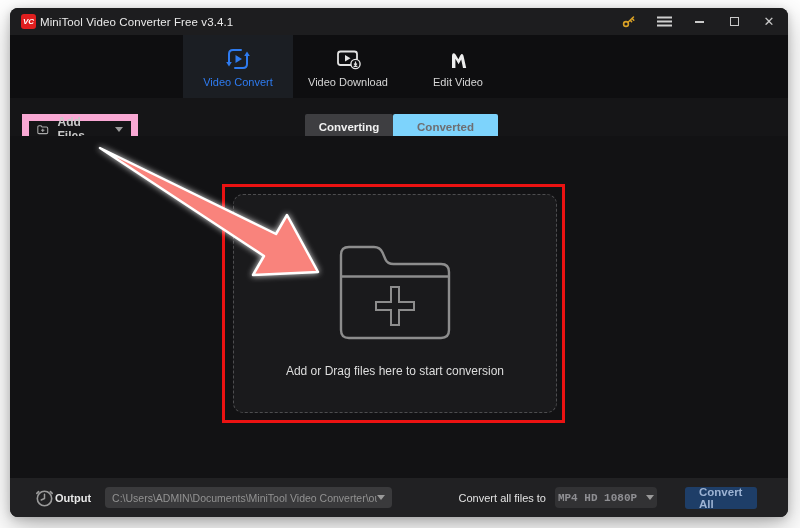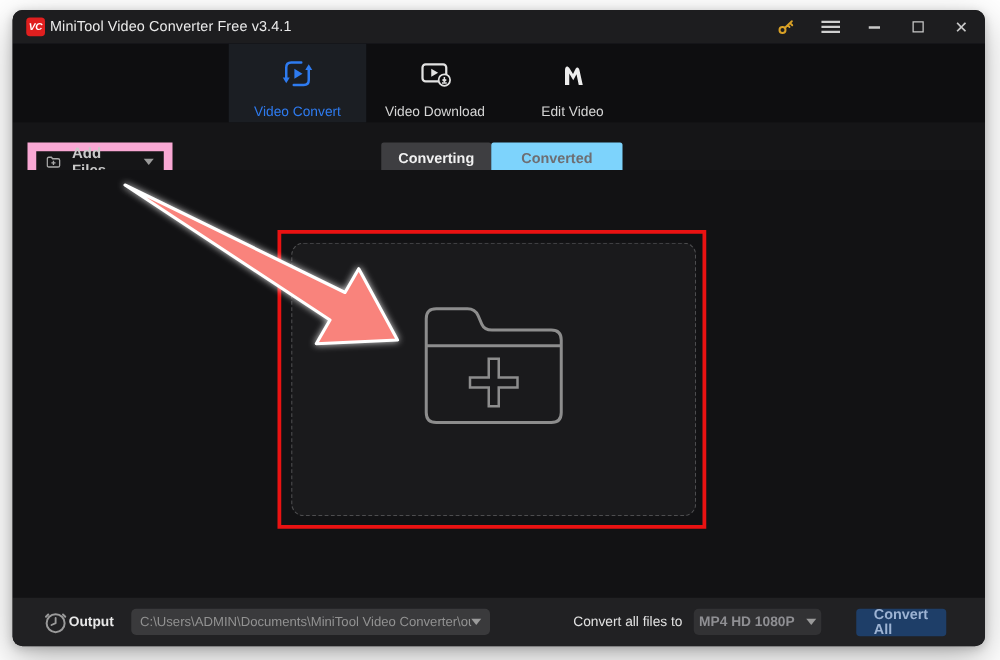--- a/index.html
+++ b/index.html
@@ -28,21 +28,21 @@
   .apptitle { color:#ebebeb; font-size:11.5px; font-weight:400; margin-left:4px; letter-spacing:.1px; }
   .tb-controls { margin-left:auto; display:flex; align-items:center; gap:19px; }
   .tb-btn { display:flex; align-items:center; justify-content:center; width:16px; height:16px; cursor:default; }
   .min-glyph { width:9px; height:0; border-top:2px solid #c9c9c9; }
   .max-glyph { width:9px; height:9px; border:1.5px solid #c9c9c9; }
   .close-glyph { color:#c9c9c9; font-size:13px; line-height:1; }
   
   .navbar { height:63px; background:#0e0e10; display:flex; padding-left:173px; }
   .navtab {
     width:110px; height:100%; display:flex; flex-direction:column; align-items:center;
-    padding-top:11px; gap:12px; cursor:pointer;
+    padding-top:11px; gap:4px; cursor:pointer;
   }
   .navtab.active { background:#1b1e23; }
   .navtab .nlabel { font-size:11px; color:#d6d6d6; }
   .navtab.active .nlabel { color:#2e7bf0; }
   .nicon { height:26px; display:flex; align-items:center; }
   
   .toolbar { height:38px; background:#151517; position:relative; }
   .addfiles-box {
     position:absolute; left:12px; top:16px; width:116px; height:30px;
     border:7px solid #f9a8d4; display:flex; align-items:center; padding:0 8px; cursor:pointer;
@@ -77,21 +77,21 @@
   }
   .output-label { color:#e8e8e8; font-size:11px; font-weight:700; }
   .path-field {
     margin-left:14px; width:287px; height:21px; background:#3a3a3c; border-radius:4px;
     display:flex; align-items:center; padding:0 7px; cursor:pointer;
   }
   .path-text { color:#929292; font-size:10.5px; white-space:nowrap; overflow:hidden; flex:1; }
   .convert-to-label { margin-left:auto; color:#e2e2e2; font-size:11px; }
   .format-select {
     margin-left:9px; width:102px; height:21px; background:#323234; border-radius:4px;
-    display:flex; align-items:center; justify-content:center; gap:9px; cursor:pointer;
+    display:flex; align-items:center; justify-content:center; gap:9px; cursor:pointer;font-family:Liberation Mono, monospace;
   }
   .format-text { color:#8f8f93; font-size:11px; font-weight:700; }
   .convert-btn {
     margin-left:28px; width:72px; height:22px; background:#1e3e68; border-radius:3px;
     display:flex; align-items:center; justify-content:center;
     color:#9db3d3; font-size:11.5px; font-weight:700; cursor:pointer;padding-left:14px;
   }
 </style>
 </head>
 <body>
@@ -174,20 +174,21 @@
     </div>
   </div>
 
   <div class="main">
     <div class="dropzone">
       <svg width="122" height="110" viewBox="0 0 122 110">
         <path d="M7 18 Q7 10 15 10 H40 Q46 10 48.5 15.5 L51.5 22.5 Q53.5 27 59.5 27 H107 Q115 27 115 35 V93 Q115 101 107 101 H15 Q7 101 7 93 Z" fill="none" stroke="#8d8d8d" stroke-width="2.4" stroke-linejoin="round"></path>
         <path d="M7 39.5 H115" stroke="#8d8d8d" stroke-width="2.4"></path>
         <path d="M57 50 h8 v15 h15 v8 h-15 v15 h-8 v-15 h-15 v-8 h15 z" fill="none" stroke="#8d8d8d" stroke-width="2"></path>
       </svg>
+      <div class="drop-message">Add or Drag files here to start conversion</div>
     </div>
     <div class="dropzone-redbox"></div>
     <svg class="arrow-overlay" width="340" height="160" viewBox="0 0 340 160" style="left: 80px; top: 2px; position: absolute;">
       <polygon points="10,10 186,96 197,77 228,134 163,137 174,118" fill="#f9837c" stroke="#ffffff" stroke-width="2.5" stroke-linejoin="round" style="filter:drop-shadow(0 0 3px rgba(255,255,255,.85));"></polygon>
     </svg>
   </div>
 
   <div class="bottombar">
     <svg width="21" height="21" viewBox="0 0 21 21">
       <circle cx="10.5" cy="11.5" r="7.2" fill="none" stroke="#9a9a9a" stroke-width="1.6"></circle>

